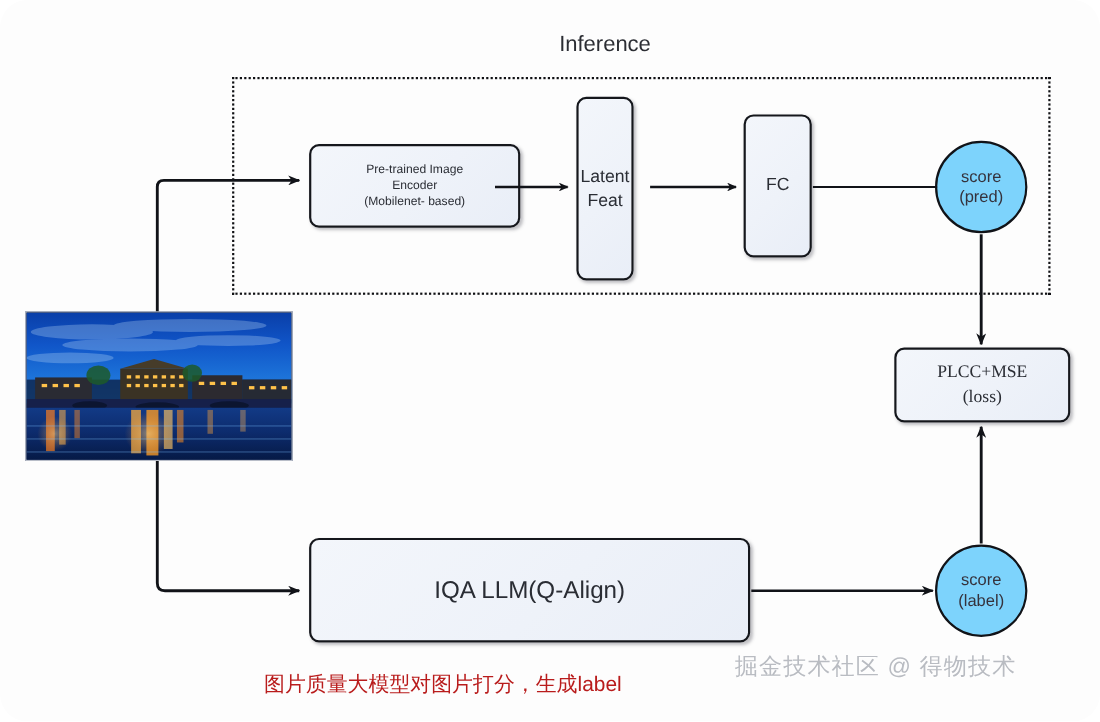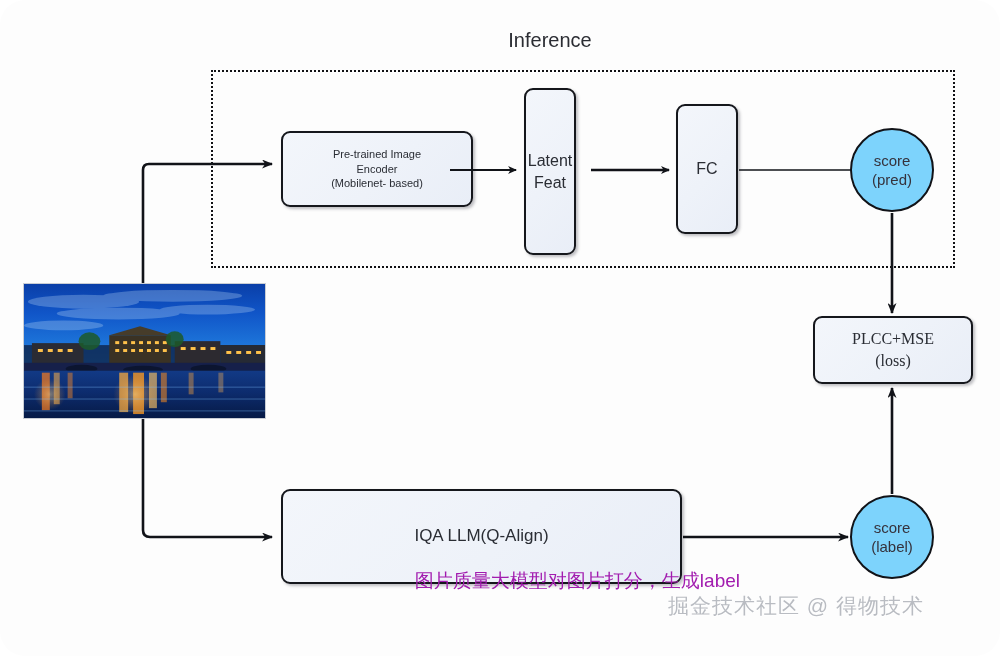--- a/index.html
+++ b/index.html
@@ -93,25 +93,25 @@
     position: absolute;
     left: 0; top: 0;
     width: 1000px; height: 656px;
     pointer-events: none;
   }
 
   
   #caption {
     position: absolute;
     left: 240px;
-    top: 568px;
+    top: 609px;
     width: 500px;
-    text-align: right;
+    text-align: left;
     font-size: 19px;
-    color: #a21caf;
+    color: #b91c1c;
   }
   #watermark {
     position: absolute;
     left: 668px;
     top: 592px;
     width: 330px;
     text-align: left;
     font-size: 21px;
     color: #b9bcc2;
     letter-spacing: 1px;
@@ -236,21 +236,21 @@
 Feat</div>
 
   <div class="node" style="left:676px; top:104px; width:62px; height:130px; font-size:16px;">FC</div>
 
   <div class="circle" style="left:850px; top:128px; width:84px; height:84px;">score
 (pred)</div>
 
   <div class="node" style="left:813px; top:316px; width:160px; height:68px; font-size:16px;font-family:Liberation Serif, serif;">PLCC+MSE
 (loss)</div>
 
-  <div class="node" style="left:281px; top:489px; width:401px; height:95px; font-size:17px;">IQA LLM(Q-Align)</div>
+  <div class="node" style="left:281px; top:489px; width:401px; height:95px; font-size:22px;">IQA LLM(Q-Align)</div>
 
   <div class="circle" style="left:850px; top:495px; width:84px; height:84px;">score
 (label)</div>
 
   <svg id="wires">
     <defs>
       <marker id="ah" markerWidth="11" markerHeight="9" refX="10" refY="4.5" orient="auto" markerUnits="userSpaceOnUse">
         <path d="M0,0 L11,4.5 L0,9 L3.2,4.5 Z" fill="#111318"></path>
       </marker>
       <marker id="ah-sm" markerWidth="9" markerHeight="8" refX="8" refY="4" orient="auto" markerUnits="userSpaceOnUse">

